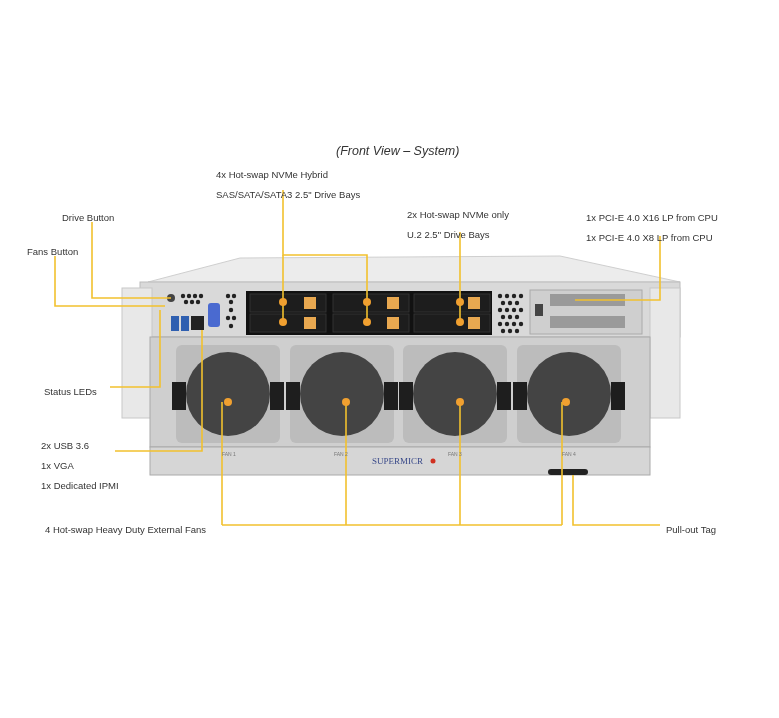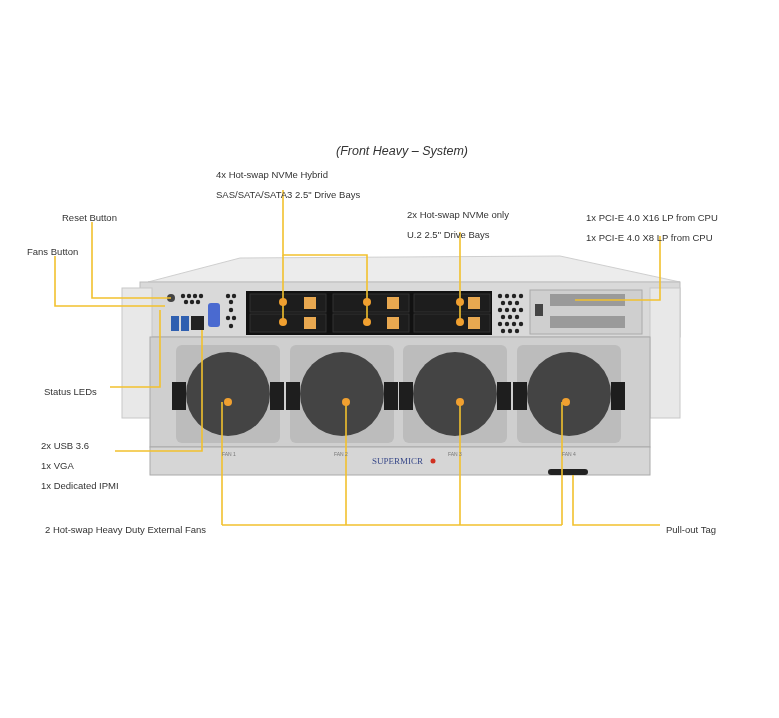--- a/index.html
+++ b/index.html
@@ -4,21 +4,21 @@
 <style>
   html, body { margin:0; padding:0; background:#ffffff; }
   body { width:779px; height:718px; position:relative; overflow:hidden; font-family:"Liberation Sans", sans-serif; }
   .title { position:absolute; left:336px; top:144px; font-size:12.5px; font-style:italic; color:#333; }
   .label { position:absolute; font-size:9.5px; color:#333; line-height:20px; white-space:pre; }
   svg.diagram { position:absolute; left:0; top:0; }
 </style>
 </head>
 <body>
 
-<div class="title">(Front Heavy – System)</div>
+<div class="title">(Front View – System)</div>
 
 <svg class="diagram" width="779" height="718" viewBox="0 0 779 718">
 
   <polygon points="148,282 240,258 560,256 680,282" fill="#ececec" stroke="#cfcfcf"></polygon>
 
   <rect x="140" y="282" width="540" height="55" fill="#d9d9d9" stroke="#bbb"></rect>
   <rect x="122" y="288" width="30" height="130" fill="#e8e8e8" stroke="#c8c8c8"></rect>
   <rect x="650" y="288" width="30" height="130" fill="#e8e8e8" stroke="#c8c8c8"></rect>
 
   <g fill="#222">
@@ -148,20 +148,20 @@
   <text x="372" y="464" font-size="9" fill="#3a4a8a" font-family="Liberation Serif, serif">SUPERMICR</text>
   <circle cx="433" cy="461" r="2.5" fill="#d03020"></circle>
 </svg>
 
 <div class="label" style="left:216px;top:165px;">4x Hot-swap NVMe Hybrid
 SAS/SATA/SATA3 2.5" Drive Bays</div>
 <div class="label" style="left:407px;top:205px;">2x Hot-swap NVMe only
 U.2 2.5" Drive Bays</div>
 <div class="label" style="left:586px;top:208px;">1x PCI-E 4.0 X16 LP from CPU
 1x PCI-E 4.0 X8 LP from CPU</div>
-<div class="label" style="left:62px;top:208px;">Reset Button</div>
+<div class="label" style="left:62px;top:208px;">Drive Button</div>
 <div class="label" style="left:27px;top:242px;">Fans Button</div>
 <div class="label" style="left:44px;top:382px;text-align:center;">Status LEDs</div>
 <div class="label" style="left:41px;top:436px;">2x USB 3.6
 1x VGA
 1x Dedicated IPMI</div>
-<div class="label" style="left:45px;top:520px;">2 Hot-swap Heavy Duty External Fans</div>
+<div class="label" style="left:45px;top:520px;">4 Hot-swap Heavy Duty External Fans</div>
 <div class="label" style="left:666px;top:520px;">Pull-out Tag</div>
 
 </body></html>

